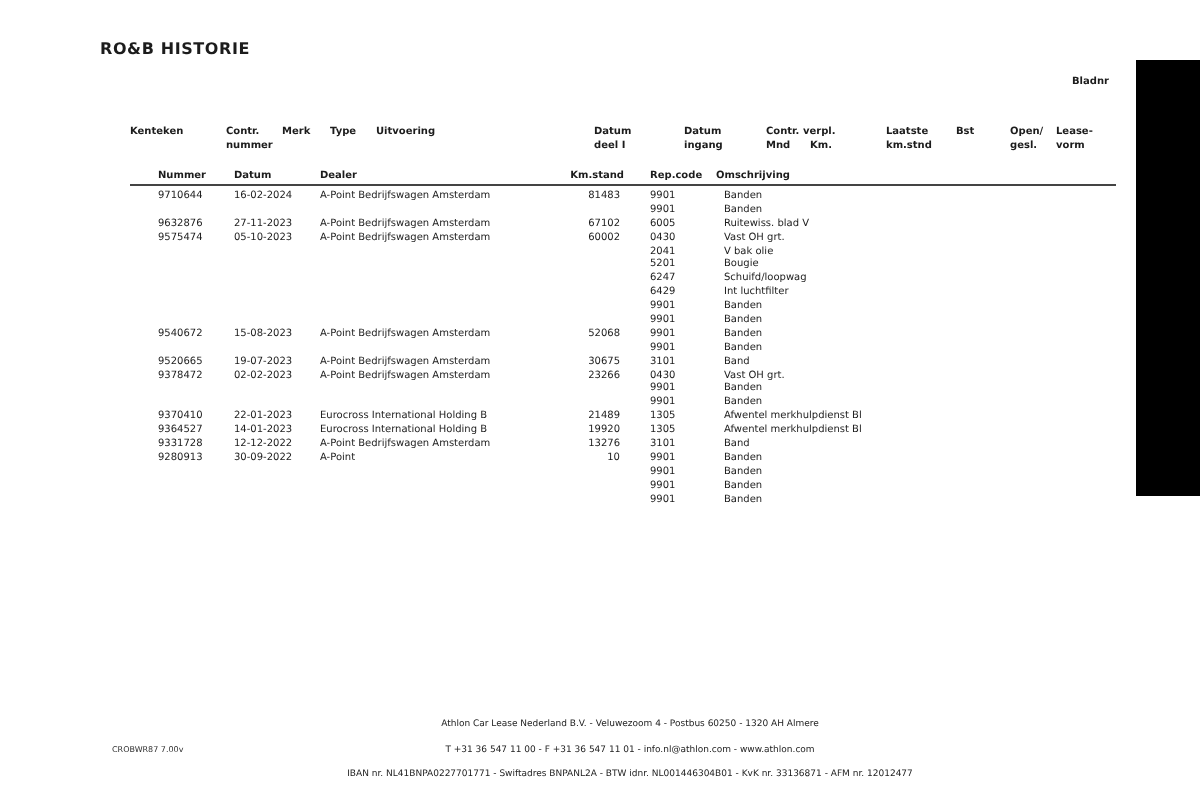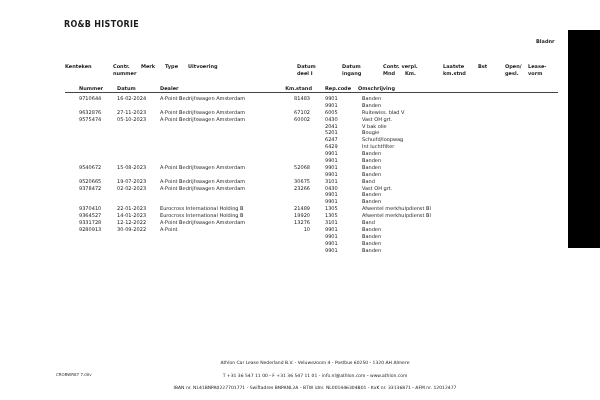--- a/index.html
+++ b/index.html
@@ -1,19 +1,19 @@
 <!DOCTYPE html>
 <html><head>
 <meta charset="utf-8">
 <style>
   html,body{margin:0;padding:0;background:#e8e8e8;}
   .page{position:relative;width:600px;height:400px;background:#ffffff;overflow:hidden;
         font-family:"DejaVu Sans","Liberation Sans",sans-serif;color:#1c1c1c;}
   .abs{position:absolute;}
-  .title{left:64px;top:20px;font-size:8px;font-weight:bold;letter-spacing:.3px;}
+  .title{left:50px;top:20px;font-size:8px;font-weight:bold;letter-spacing:.3px;}
   .bladnr{left:536px;top:38px;font-size:5px;font-weight:bold;}
 
   .h1{top:63px;font-size:5px;font-weight:bold;line-height:6.5px;white-space:pre-line;}
   .h-kenteken{left:65px}.h-contrnr{left:113px}.h-merk{left:141px}.h-type{left:165px}
   .h-uitv{left:188px}.h-datumdeel{left:297px}.h-datumingang{left:342px}
   .h-contrverpl{left:383px}.h-mnd{left:383px;top:70px}.h-kmh{left:405px;top:70px}
   .h-laatste{left:443px}.h-bst{left:478px}.h-open{left:505px}.h-lease{left:528px}
 
   .h2{top:85px;font-size:5px;font-weight:bold;}
   .h2-nummer{left:79px}.h2-datum{left:117px}.h2-dealer{left:160px}

